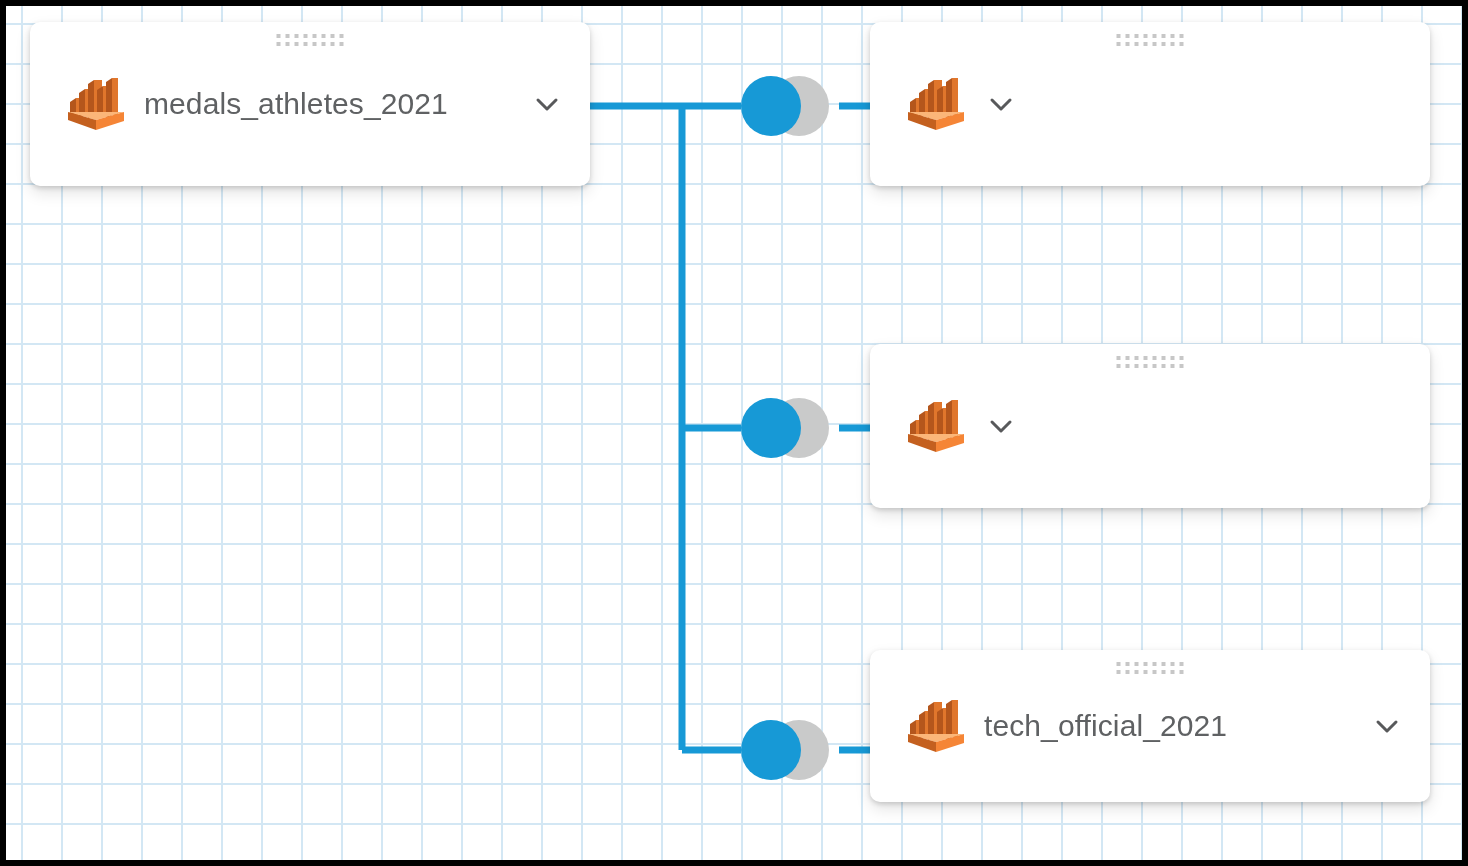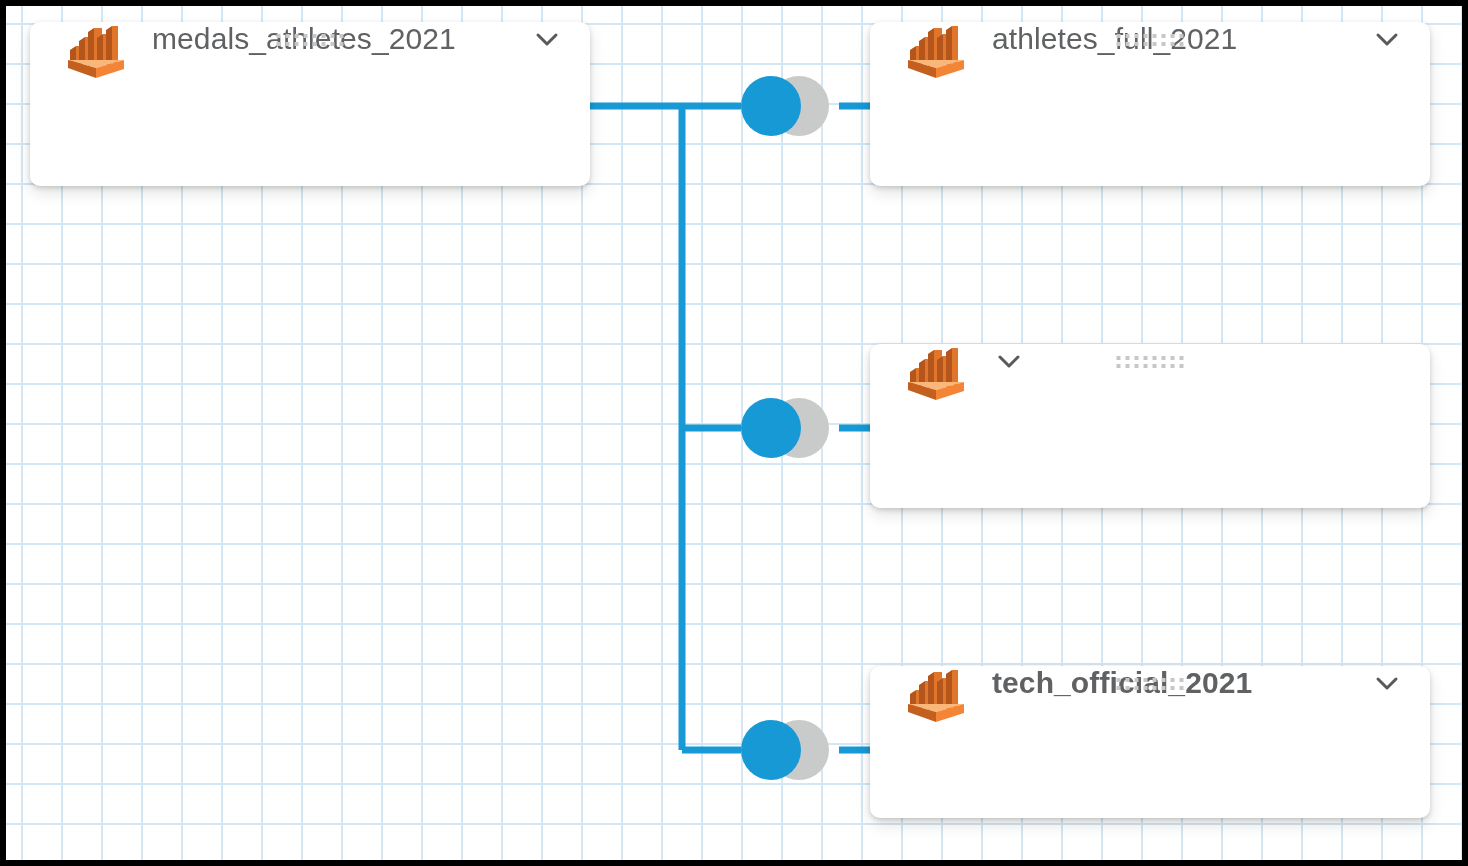--- a/index.html
+++ b/index.html
@@ -94,23 +94,24 @@
   }
   .drag-handle i {
     display: block;
     width: 4px;
     height: 4px;
     background: #c7c7c7;
   }
 
   .card-body {
     display: flex;
+    align-items: center;
     height: 100%;
     padding: 0 26px 0 34px;
-    gap: 24px;
+    gap: 16px;
   }
 
   .ds-icon { flex: 0 0 auto; width: 64px; height: 60px; display: block; }
 
   .card-title {
     flex: 1 1 auto;
     font-size: 30px;
     color: #5f6163;
     letter-spacing: .1px;
     white-space: nowrap;
@@ -236,21 +237,20 @@
             <polygon points="30,6 38,6 38,41 30,41" fill="#e0762c"></polygon>
             <polygon points="33,16 39,12 39,41 33,45" fill="#b4561c"></polygon>
             <polygon points="39,12 45,12 45,41 39,41" fill="#e0762c"></polygon>
             <polygon points="42,8 48,4 48,41 42,45" fill="#b4561c"></polygon>
             <polygon points="48,4 54,4 54,41 48,41" fill="#e0762c"></polygon>
             <polygon points="4,38 34,38 60,38 32,46" fill="#fbb679"></polygon>
             <polygon points="4,38 32,46 32,56 4,46" fill="#c4601f"></polygon>
             <polygon points="60,38 32,46 32,56 60,47" fill="#f58536"></polygon>
           </g>
         </svg>
-        <span class="card-title">athletes_full_2021</span>
         <svg class="chevron" viewBox="0 0 34 34" xmlns="http://www.w3.org/2000/svg">
           <path d="M 8 13 L 17 22 L 26 13" fill="none" stroke="#58595b" stroke-width="3" stroke-linecap="round" stroke-linejoin="round"></path>
         </svg>
       </div>
     </div>
 
     <div class="node-card" style="left:864px; top:338px; width:560px; height:164px;">
       <div class="drag-handle">
         <i></i>
           <i></i>
@@ -286,21 +286,21 @@
             <polygon points="4,38 32,46 32,56 4,46" fill="#c4601f"></polygon>
             <polygon points="60,38 32,46 32,56 60,47" fill="#f58536"></polygon>
           </g>
         </svg>
         <svg class="chevron" viewBox="0 0 34 34" xmlns="http://www.w3.org/2000/svg">
           <path d="M 8 13 L 17 22 L 26 13" fill="none" stroke="#58595b" stroke-width="3" stroke-linecap="round" stroke-linejoin="round"></path>
         </svg>
       </div>
     </div>
 
-    <div class="node-card" style="left:864px; top:660px; width:560px; height:152px;font-weight:bold;">
+    <div class="node-card" style="left:864px; top:644px; width:560px; height:152px;">
       <div class="drag-handle">
         <i></i>
           <i></i>
           <i></i>
           <i></i>
         <i></i>
           <i></i>
           <i></i>
           <i></i>
         <i></i>

